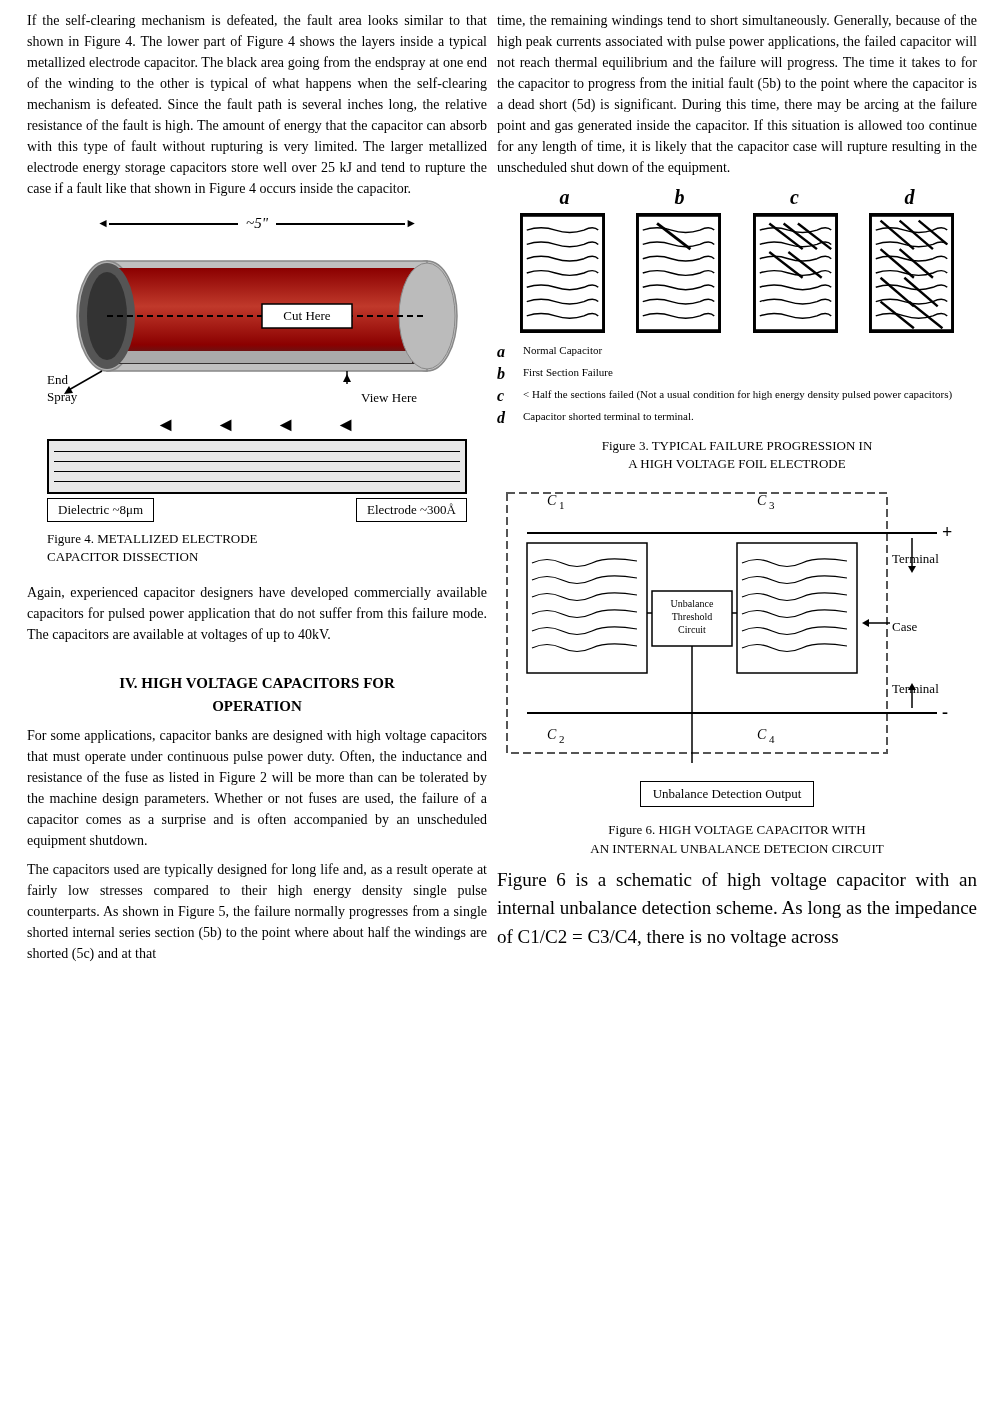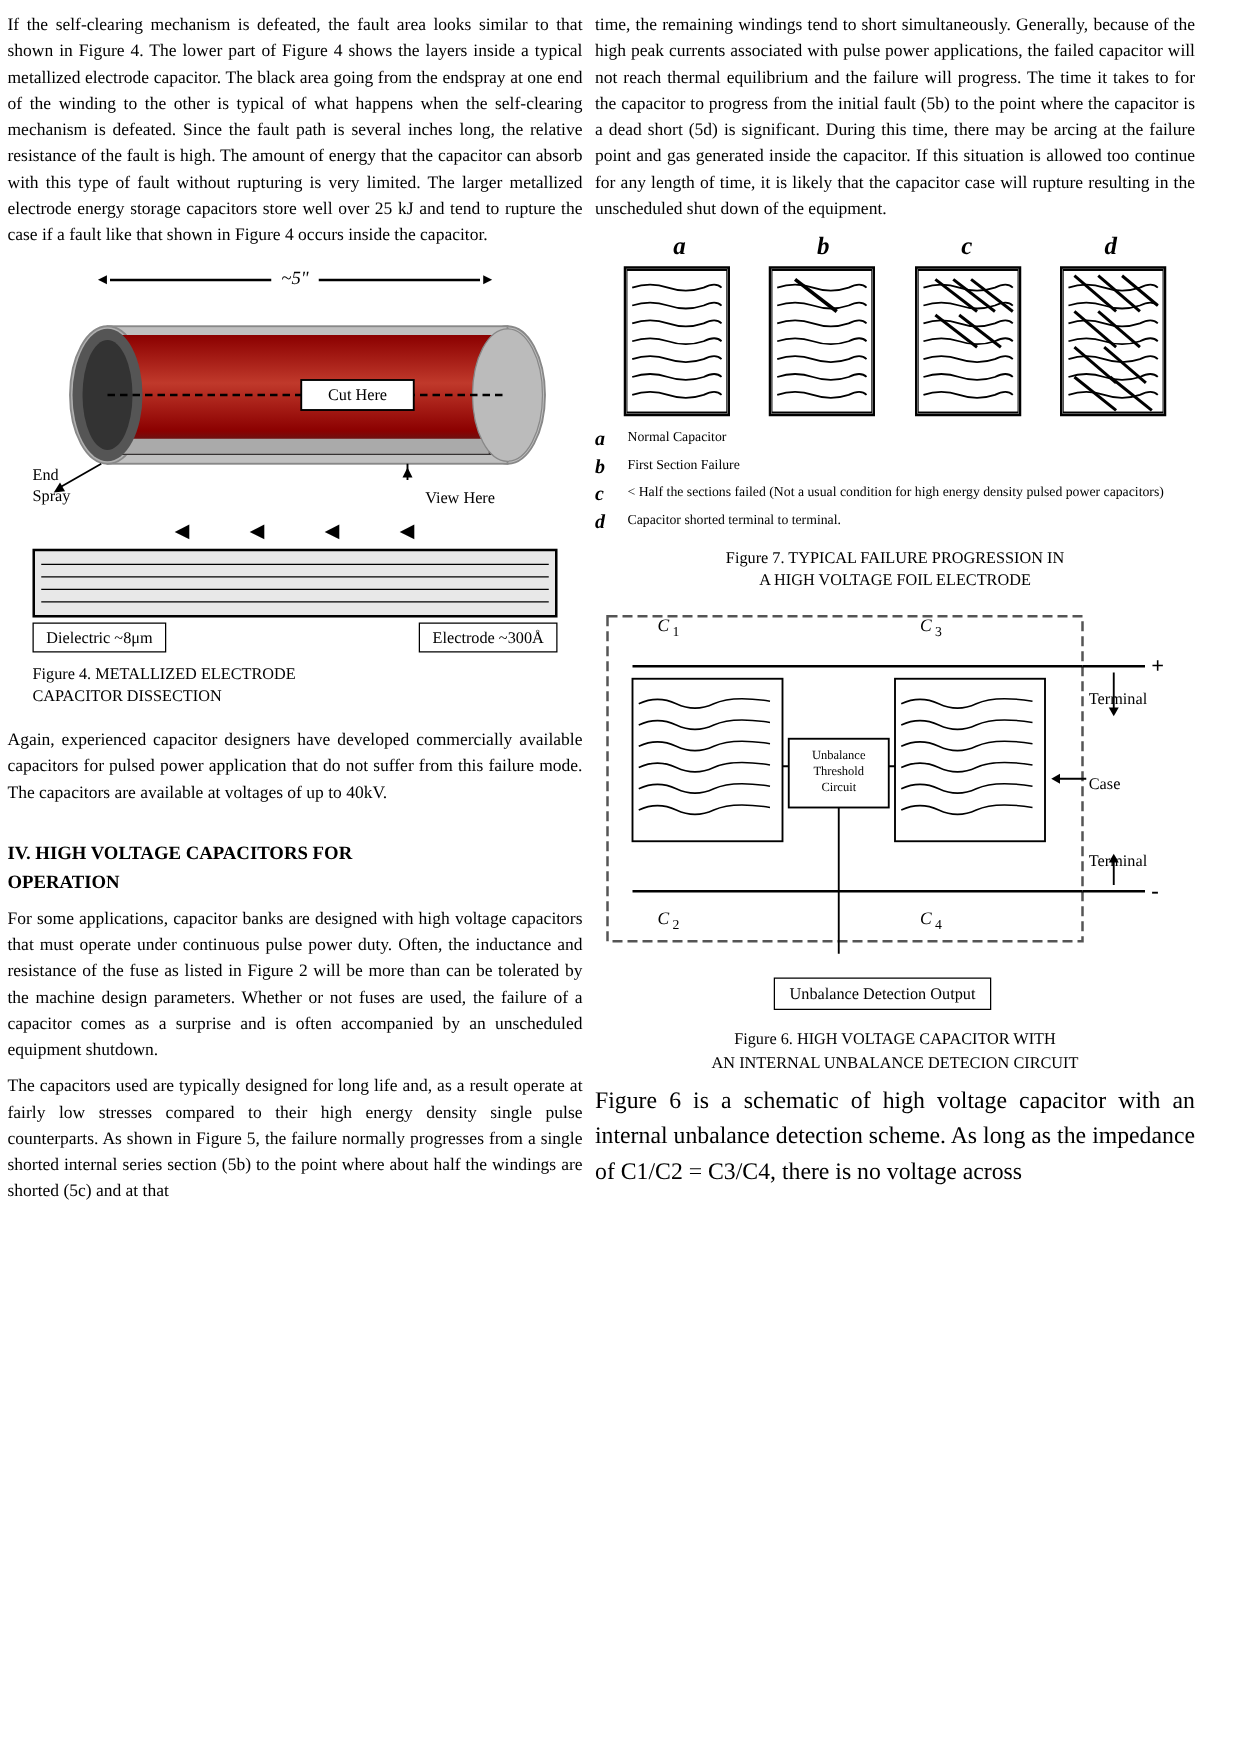--- a/index.html
+++ b/index.html
@@ -7,21 +7,21 @@
       font-family: 'Times New Roman', Times, serif;
       font-size: 14px;
       background: #fff;
       color: #000;
       width: 1007px;
       min-height: 1411px;
     }
     .page {
       display: flex;
       width: 934px;
-      padding: 10px 6px;
+      padding: 10px 27px;
       gap: 10px;
     }
     .col-left {
       width: 460px;
       flex-shrink: 0;
     }
     .col-right {
       width: 480px;
       flex-shrink: 0;
     }
@@ -47,21 +47,21 @@
       padding: 3px 10px;
       font-size: 13px;
       background: white;
     }
     .figure-caption {
       font-size: 13px;
       margin: 8px 0;
       line-height: 1.4;
     }
     .section-title {
-      text-align: left;
+      text-align: center;
       font-weight: bold;
       font-size: 15px;
       margin: 27px 0 8px 0;
       line-height: 1.5;
     }
     
     .abcd-row {
       display: flex;
       justify-content: space-around;
       align-items: flex-end;
@@ -346,21 +346,21 @@
           <span class="legend-letter">c</span>
           <span class="legend-text">&lt; Half the sections failed (Not a usual condition for high energy density pulsed power capacitors)</span>
         </div>
         <div class="legend-row">
           <span class="legend-letter">d</span>
           <span class="legend-text">Capacitor shorted terminal to terminal.</span>
         </div>
       </div>
 
       <div class="fig5-caption">
-        <div>Figure 7. TYPICAL FAILURE PROGRESSION IN</div>
+        <div>Figure 3. TYPICAL FAILURE PROGRESSION IN</div>
         <div>A HIGH VOLTAGE FOIL ELECTRODE</div>
       </div>
     </div>
 
     <div style="position:relative;width:460px;margin:10px 0;">
       <svg width="460" height="310" viewBox="0 0 460 310">
 
         <rect x="10" y="10" width="380" height="260" fill="white" stroke="#555" stroke-width="2" stroke-dasharray="8,4"></rect>
 
         <line x1="390" y1="50" x2="440" y2="50" stroke="#000" stroke-width="2"></line>

